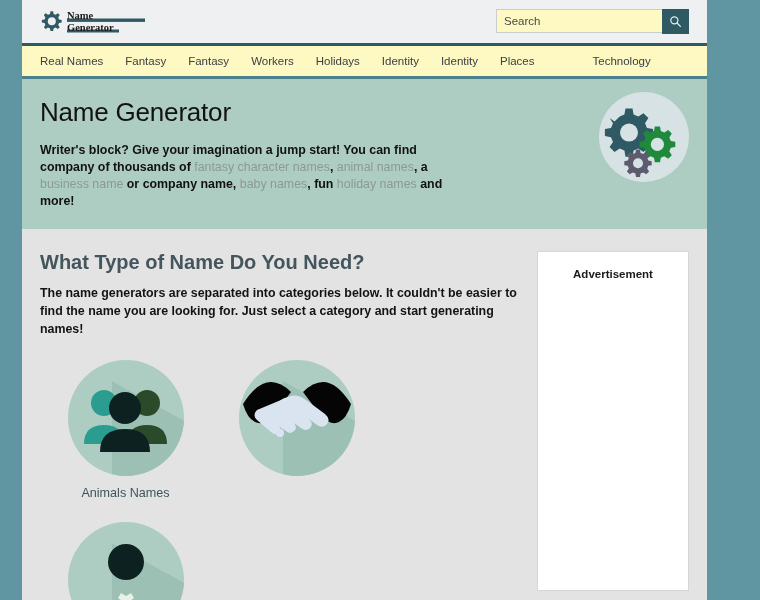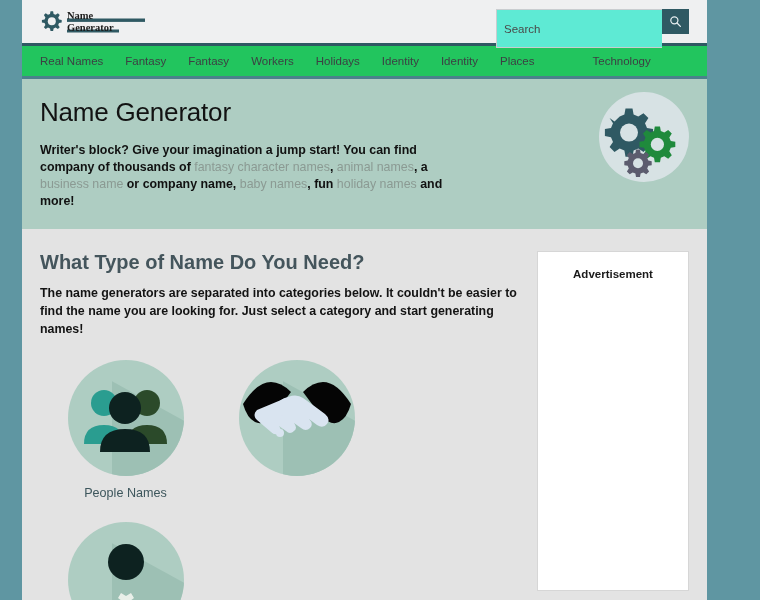--- a/index.html
+++ b/index.html
@@ -42,25 +42,25 @@
   .search-wrap {
     position: absolute;
     right: 18px;
     top: 9px;
     display: flex;
     align-items: stretch;
     height: 25px;
   }
   .search-input {
     width: 166px;
-    height: 39px;
+    height: 24px;
     box-sizing: border-box;
     border: 1px solid #c9cdd0;
     border-right: none;
-    background: #5eead4;
+    background: #fef9c3;
     font-family: "Liberation Sans", sans-serif;
     font-size: 11.5px;
     color: #333;
     padding: 0 7px;
     outline: none;
   }
   .search-input::placeholder { color: #4a4a4a; opacity: 1; }
   .search-btn {
     width: 27px;
     height: 25px;
@@ -69,21 +69,21 @@
     cursor: pointer;
     display: flex;
     align-items: center;
     justify-content: center;
     padding: 0;
   }
 
   
   .nav {
     height: 33px;
-    background: #22c55e;
+    background: #fef9c3;
     border-bottom: 3px solid #4b818b;
     box-sizing: border-box;
     display: flex;
     align-items: center;
     padding-left: 18px;
   }
   .nav-item {
     font-size: 11.5px;
     color: #3c4043;
     margin-right: 22px;
@@ -295,21 +295,21 @@
               <g>
                 <circle cx="36" cy="43" r="13" fill="#2a9d90"></circle>
                 <path d="M16 84 q0-19 20-19 t20 19 z" fill="#2a9d90"></path>
                 <circle cx="79" cy="43" r="13" fill="#2b4a2a"></circle>
                 <path d="M59 84 q0-19 20-19 t20 19 z" fill="#2b4a2a"></path>
                 <circle cx="57" cy="48" r="16" fill="#0d2220"></circle>
                 <path d="M32 92 q0-23 25-23 t25 23 z" fill="#0d2220"></path>
               </g>
             </svg>
           </div>
-          <div class="cat-label">People Names</div>
+          <div class="cat-label">Animals Names</div>
         </a>
 
 
         <a class="cat">
           <div class="cat-circle">
             <div class="cat-shadow"></div>
             <svg class="cat-icon" viewBox="0 0 116 116">
               <g>
                 <path d="M4 44 q14 -22 28 -22 q10 0 20 10 l-18 24 q-10 10 -18 6 q-8 -4 -12 -18 z" fill="#050505"></path>
                 <path d="M112 44 q-14 -22 -28 -22 q-10 0 -20 10 l18 24 q10 10 18 6 q8 -4 12 -18 z" fill="#050505"></path>

